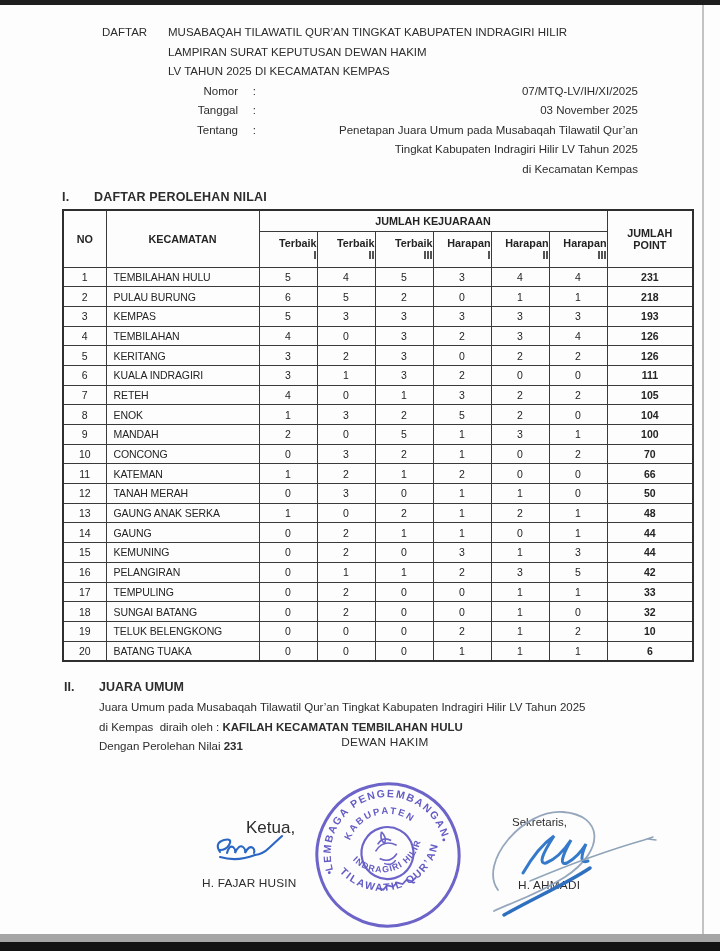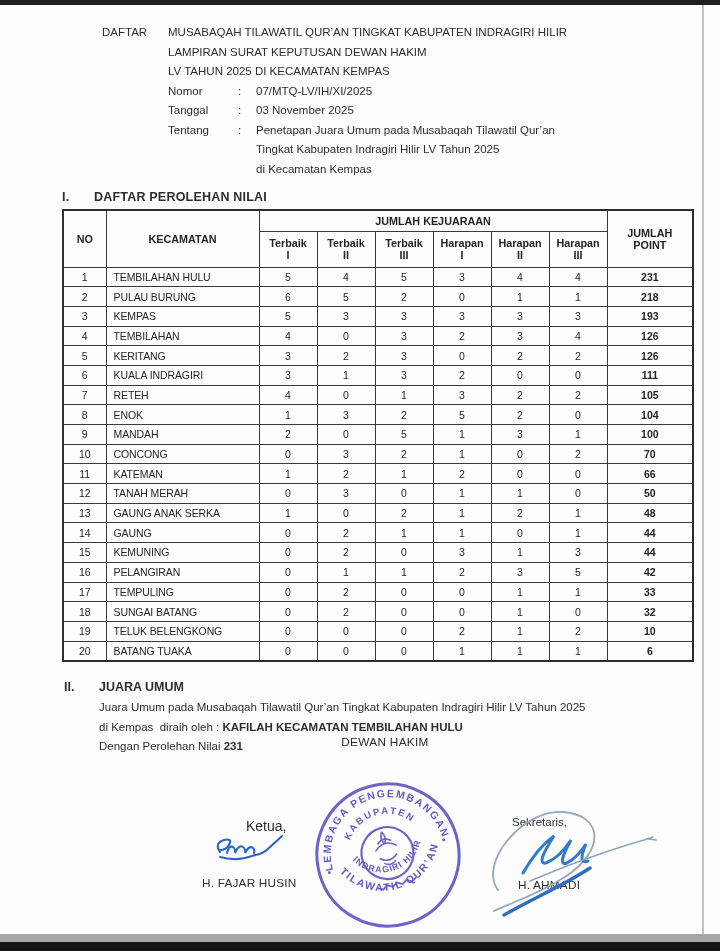--- a/index.html
+++ b/index.html
@@ -12,46 +12,46 @@
   .edge-right { position:absolute; left:702px; top:5px; width:2px; height:930px; background:#c3c3c3; }
   .bar-bottom-gray  { position:absolute; left:0; top:934px; width:720px; height:8px; background:#a5a5a5; }
   .bar-bottom-black { position:absolute; left:0; top:942px; width:720px; height:9px; background:#131313; }
 
   .page { position:absolute; left:0; top:5px; width:618px; height:929px; background:#fdfdfd; color:#2d2d2d; }
 
   
   .doc-header { position:absolute; left:102px; top:18px; display:flex; font-size:11.5px; line-height:19.5px; }
   .doc-header .daftar { width:66px; flex:0 0 66px; font-weight:400; }
   .hdr-lines { width:470px; }
-  .meta-grid { display:grid; grid-template-columns:70px 18px auto; }
+  .meta-grid { display:grid; grid-template-columns:70px 18px auto;text-align:right; }
 
   
   .sec1 { position:absolute; left:62px; top:185px; display:flex; font-size:12.5px; font-weight:700; letter-spacing:.2px; }
   .sec1 .numeral { width:32px; }
   .sec2 { position:absolute; left:64px; top:673px; font-size:11.5px; line-height:19.3px; }
   .sec2-head { display:flex; font-weight:700; font-size:12.5px; margin-bottom:1px; }
   .sec2-head .numeral { width:35px; }
   .sec2-body { margin-left:35px; }
   .b { font-weight:700; }
   .pre { white-space:pre; }
 
   
   table.score { position:absolute; left:62px; top:204px; width:630px; border-collapse:collapse; table-layout:fixed;
                 font-size:10.5px; color:#242424; border:2px solid #2e2e2e; }
   table.score th, table.score td { border:1px solid #3a3a3a; text-align:center; vertical-align:middle; padding:0; }
   table.score thead tr.r1 th { height:21px; font-size:10.8px; }
-  table.score thead tr.r2 th { height:36px; line-height:12px; font-size:10.8px; }
+  table.score thead tr.r2 th { height:36px; line-height:12px; font-size:10.8px;text-align:right; }
   table.score thead th { font-weight:700; }
   table.score tbody td { height:19.7px; }
   table.score td.kec { text-align:left; padding-left:7px; letter-spacing:-0.1px; }
   table.score td.pnt { font-weight:700; }
 
   
   .dewan { position:absolute; left:100px; top:730px; width:570px; text-align:center; font-size:11.8px; letter-spacing:.3px; }
-  .role-left  { position:absolute; left:226px; top:813px; font-size:14px;padding-left:20px; }
+  .role-left  { position:absolute; left:226px; top:813px; font-size:17px;padding-left:20px; }
   .role-right { position:absolute; left:512px; top:811px; font-size:11.5px; }
   .name-left  { position:absolute; left:202px; top:871px; font-size:11.8px; font-weight:500; letter-spacing:.2px; }
   .name-right { position:absolute; left:518px; top:873px; font-size:11.8px; font-weight:500; letter-spacing:.2px; }
 
   .sig-ketua { position:absolute; left:210px; top:825px; pointer-events:none; }
   .sig-sekre { position:absolute; left:468px; top:790px; pointer-events:none; }
   .stamp     { position:absolute; left:313px; top:775px; transform:rotate(-16deg); opacity:.88; pointer-events:none; }
   .stamp text { font-family:"Liberation Sans", sans-serif; font-weight:700; }
 </style>
 </head>

